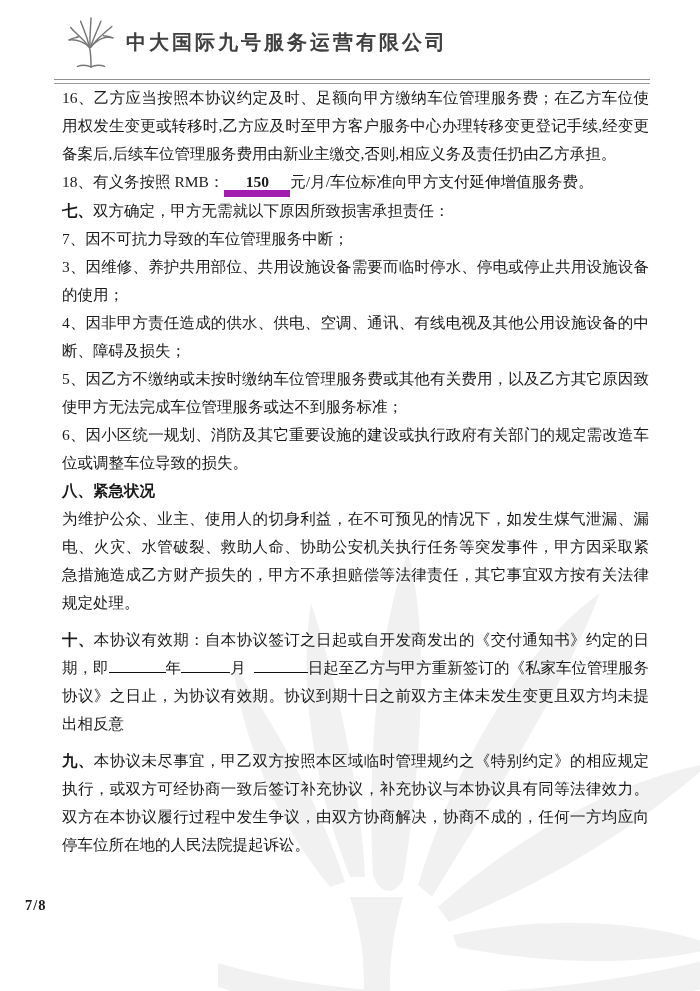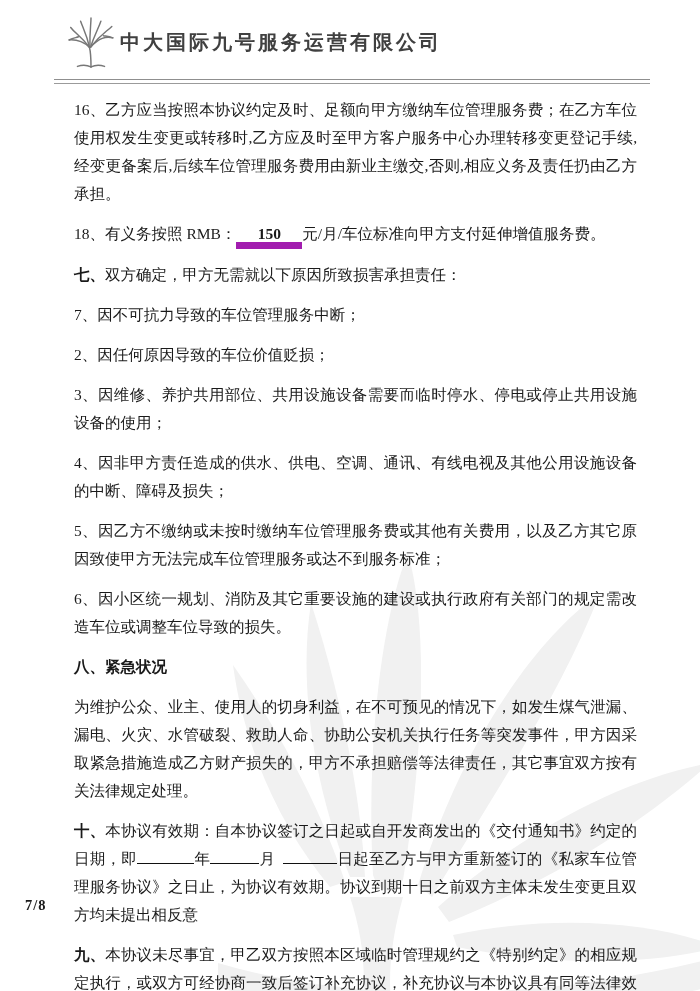--- a/index.html
+++ b/index.html
@@ -8,21 +8,21 @@
     width:700px;height:991px;
     margin:0 auto;
     background:#ffffff;
     overflow:hidden;
     font-family:"Liberation Serif","DejaVu Serif",serif;
     color:#1a1a1a;
   }
   
   .header{
     position:absolute;top:16px;left:66px;right:50px;
-    display:flex;align-items:center;gap:4px;
+    display:flex;align-items:center;gap:10px;
     z-index:2;
   }
   .logo{flex:0 0 auto;width:50px;height:52px;}
   .company{display:flex;flex-direction:column;}
   .company-cn{
     font-size:20px;font-weight:bold;color:#404040;
     letter-spacing:3px;line-height:24px;
   }
   .company-en{
     font-size:11px;color:#4e4e4e;letter-spacing:.4px;margin-top:3px;
@@ -37,21 +37,21 @@
     position:absolute;right:-18px;bottom:-14px;
     width:500px;height:470px;z-index:0;pointer-events:none;
   }
   
   .doc-body{
     position:absolute;top:84px;left:62px;width:587px;
     font-size:15.5px;line-height:28px;
     text-align:justify;
     z-index:1;
   }
-  .doc-body p{margin:12px;}
+  .doc-body p{margin:0;}
   p.gap{margin-top:9px;}
   .sec-num{font-weight:bold;}
   .sec-title{font-weight:bold;}
   .fill-value{
     display:inline-block;width:66px;text-align:center;
     border-bottom:7px solid #a21caf;font-weight:bold;
     line-height:17px;
   }
   .blank{
     display:inline-block;border-bottom:1px solid #111;
@@ -111,21 +111,20 @@
   <div class="doc-body">
 
     <p>16、乙方应当按照本协议约定及时、足额向甲方缴纳车位管理服务费；在乙方车位使用权发生变更或转移时,乙方应及时至甲方客户服务中心办理转移变更登记手续,经变更备案后,后续车位管理服务费用由新业主缴交,否则,相应义务及责任扔由乙方承担。</p>
 
 
     <p><span>18、有义务按照 RMB：</span><span class="fill-value">150</span><span>元/月/车位标准向甲方支付延伸增值服务费。</span></p>
 
     <p><span class="sec-num">七、</span><span>双方确定，甲方无需就以下原因所致损害承担责任：</span></p>
 
     <p>7、因不可抗力导致的车位管理服务中断；</p>
-    <p>2、因任何原因导致的车位价值贬损；</p>
     <p>3、因维修、养护共用部位、共用设施设备需要而临时停水、停电或停止共用设施设备的使用；</p>
     <p>4、因非甲方责任造成的供水、供电、空调、通讯、有线电视及其他公用设施设备的中断、障碍及损失；</p>
     <p>5、因乙方不缴纳或未按时缴纳车位管理服务费或其他有关费用，以及乙方其它原因致使甲方无法完成车位管理服务或达不到服务标准；</p>
     <p>6、因小区统一规划、消防及其它重要设施的建设或执行政府有关部门的规定需改造车位或调整车位导致的损失。</p>
 
     <p class="sec-title">八、紧急状况</p>
     <p>为维护公众、业主、使用人的切身利益，在不可预见的情况下，如发生煤气泄漏、漏电、火灾、水管破裂、救助人命、协助公安机关执行任务等突发事件，甲方因采取紧急措施造成乙方财产损失的，甲方不承担赔偿等法律责任，其它事宜双方按有关法律规定处理。</p>
 
     <p class="gap"><span class="sec-num">十、</span><span>本协议有效期：自本协议签订之日起或自开发商发出的《交付通知书》约定的日期，即</span><span class="blank blank-1"></span><span>年</span><span class="blank blank-2"></span><span>月</span><span class="blank blank-3"></span><span>日起至乙方与甲方重新签订的《私家车位管理服务协议》之日止，为协议有效期。协议到期十日之前双方主体未发生变更且双方均未提出相反意</span></p>
 

